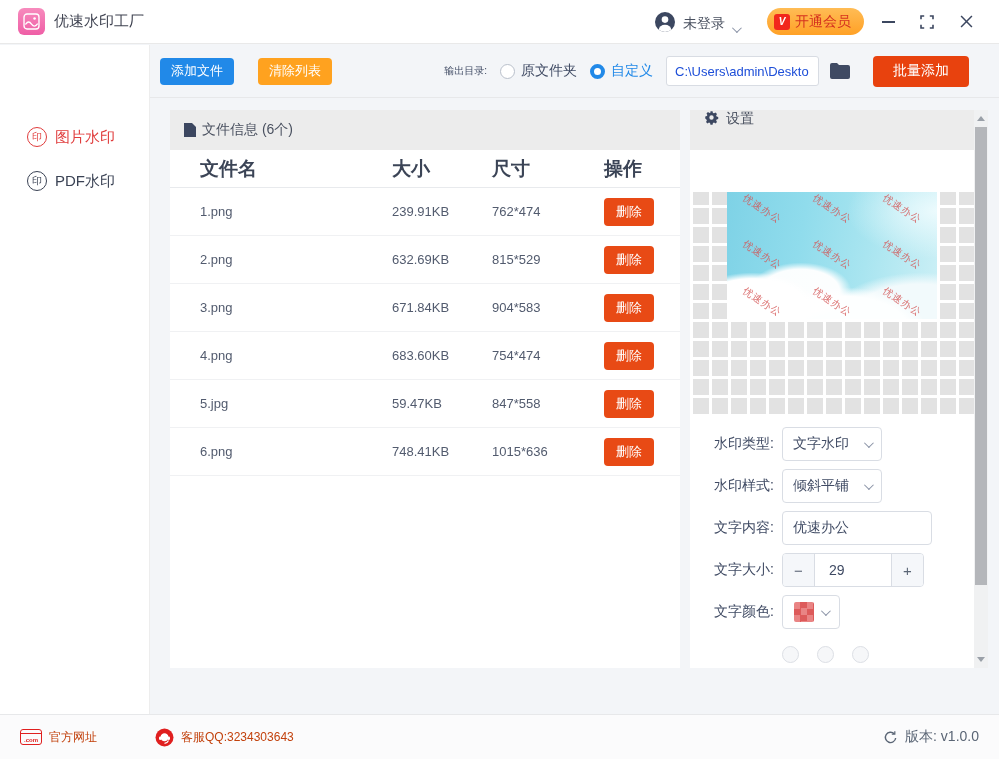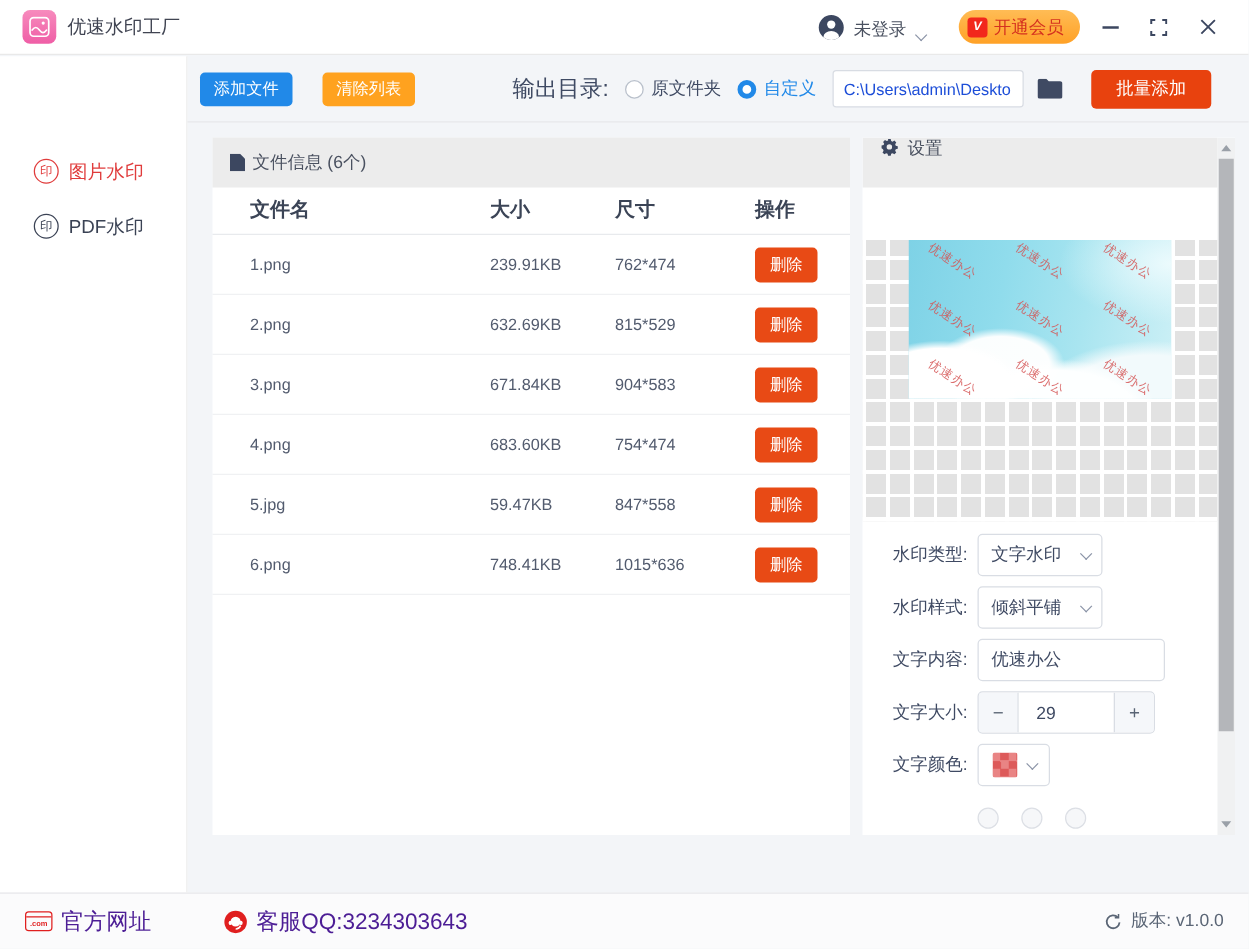--- a/index.html
+++ b/index.html
@@ -25,33 +25,33 @@
   .side-item { display:flex; align-items:center; gap:8px; padding-left:27px; height:44px; font-size:15px; cursor:pointer; }
   .side-item.active { color:#e03c3c; }
   .side-item.inactive { color:#3a4254; }
   .stamp-ic { width:20px; height:20px; border:1.5px solid currentColor; border-radius:50%; font-size:10px; display:flex; align-items:center; justify-content:center; flex:0 0 auto; }
 
   
   .toolbar { position:absolute; left:150px; top:45px; width:849px; height:53px; border-bottom:1px solid #e7e8ea; display:flex; align-items:center; padding:0 30px 0 10px; }
   .btn { border:none; border-radius:4px; color:#fff; font-size:13px; height:27px; padding:0 11px; cursor:pointer; font-family:inherit; }
   .btn-add { background:#2189e8; }
   .btn-clear { background:#ffa21f; margin-left:24px; }
-  .out-label { margin-left:auto; font-size:18px; color:#3f4a63; }
+  .out-label { margin-left:auto; font-size:10px; color:#3f4a63; }
   .radio-wrap { display:flex; align-items:center; gap:6px; margin-left:13px; cursor:pointer; }
   .radio-off { width:15px; height:15px; border-radius:50%; background:#fff; border:1px solid #b9c0cb; }
   .radio-on { width:15px; height:15px; border-radius:50%; background:#fff; border:4.5px solid #2189e8; }
   .radio-label { font-size:14px; color:#3f4a63; }
   .path-input { margin-left:13px; width:153px; height:30px; border:1px solid #d8dce3; border-radius:3px; background:#fff; font-size:13px; color:#1d4ed8; padding:0 8px; font-family:inherit; }
   .folder-wrap { margin-left:11px; cursor:pointer; display:flex; }
   .btn-batch { margin-left:23px; background:#e8420e; height:31px; padding:0 20px; font-size:14px; }
 
   
   .file-panel { position:absolute; left:170px; top:110px; width:510px; height:558px; background:#fff; }
   .panel-hd { height:40px; background:#ececec; display:flex; align-items:center; padding:0 14px; gap:6px; font-size:14px; color:#4a5160; }
-  .thead { display:flex; align-items:center; height:38px; border-bottom:1px solid #e8eaed; font-size:16px; font-weight:bold; color:#3b4456; padding-left:30px; }
+  .thead { display:flex; align-items:center; height:38px; border-bottom:1px solid #e8eaed; font-size:19px; font-weight:bold; color:#3b4456; padding-left:30px; }
   .tr { display:flex; align-items:center; height:48px; border-bottom:1px solid #f0f1f3; font-size:13px; color:#525b6e; padding-left:30px; }
   .td-name { width:192px; }
   .td-size { width:100px; }
   .td-dims { width:112px; }
   .td-act  { flex:1; }
   .btn-del { background:#e84a15; border:none; border-radius:4px; color:#fff; font-size:13px; height:28px; padding:0 12px; cursor:pointer; font-family:inherit; }
 
   
   .set-panel { position:absolute; left:690px; top:110px; width:298px; height:558px; background:#fff; overflow:hidden; }
   .set-hd { height:40px; background:#ececec; display:flex; align-items:flex-start; padding:0 14px; gap:7px; font-size:14px; color:#4a5160; width:284px; }
@@ -87,21 +87,21 @@
   
   .sbar { position:absolute; right:0; top:0; width:14px; height:558px; background:#f0f1f2; }
   .sb-arrow { position:absolute; left:3px; width:0; height:0; }
   .sb-up { top:6px; border-left:4px solid transparent; border-right:4px solid transparent; border-bottom:5px solid #9aa0a8; }
   .sb-down { bottom:6px; border-left:4px solid transparent; border-right:4px solid transparent; border-top:5px solid #9aa0a8; }
   .sb-thumb { position:absolute; left:1px; top:17px; width:12px; height:458px; background:#b4b6ba; }
 
   
   .footer { position:absolute; left:0; top:714px; width:999px; height:45px; background:#fbfbfc; border-top:1px solid #e7e8ea; display:flex; align-items:center; padding:0 20px; }
   .f-item { display:flex; align-items:center; gap:7px; cursor:pointer; }
-  .f-red { color:#4c1d95; font-size:18px; }
+  .f-red { color:#c2410c; font-size:12px; }
   .com-ic { width:22px; height:16px; border:1.5px solid #e01f1f; border-radius:3px; position:relative; display:flex; align-items:flex-end; justify-content:center; }
   .com-ic::before { content:""; position:absolute; top:3px; left:0; right:0; border-top:1.5px solid #e01f1f; }
   .com-txt { font-size:6px; color:#e01f1f; line-height:8px; font-weight:bold; }
   .f-qq { margin-left:58px;justify-content:flex-end; }
   .f-right { margin-left:auto; display:flex; align-items:center; gap:7px; color:#5a6575; font-size:14px; }
 </style>
 </head>
 <body>
 
 <div class="titlebar">

